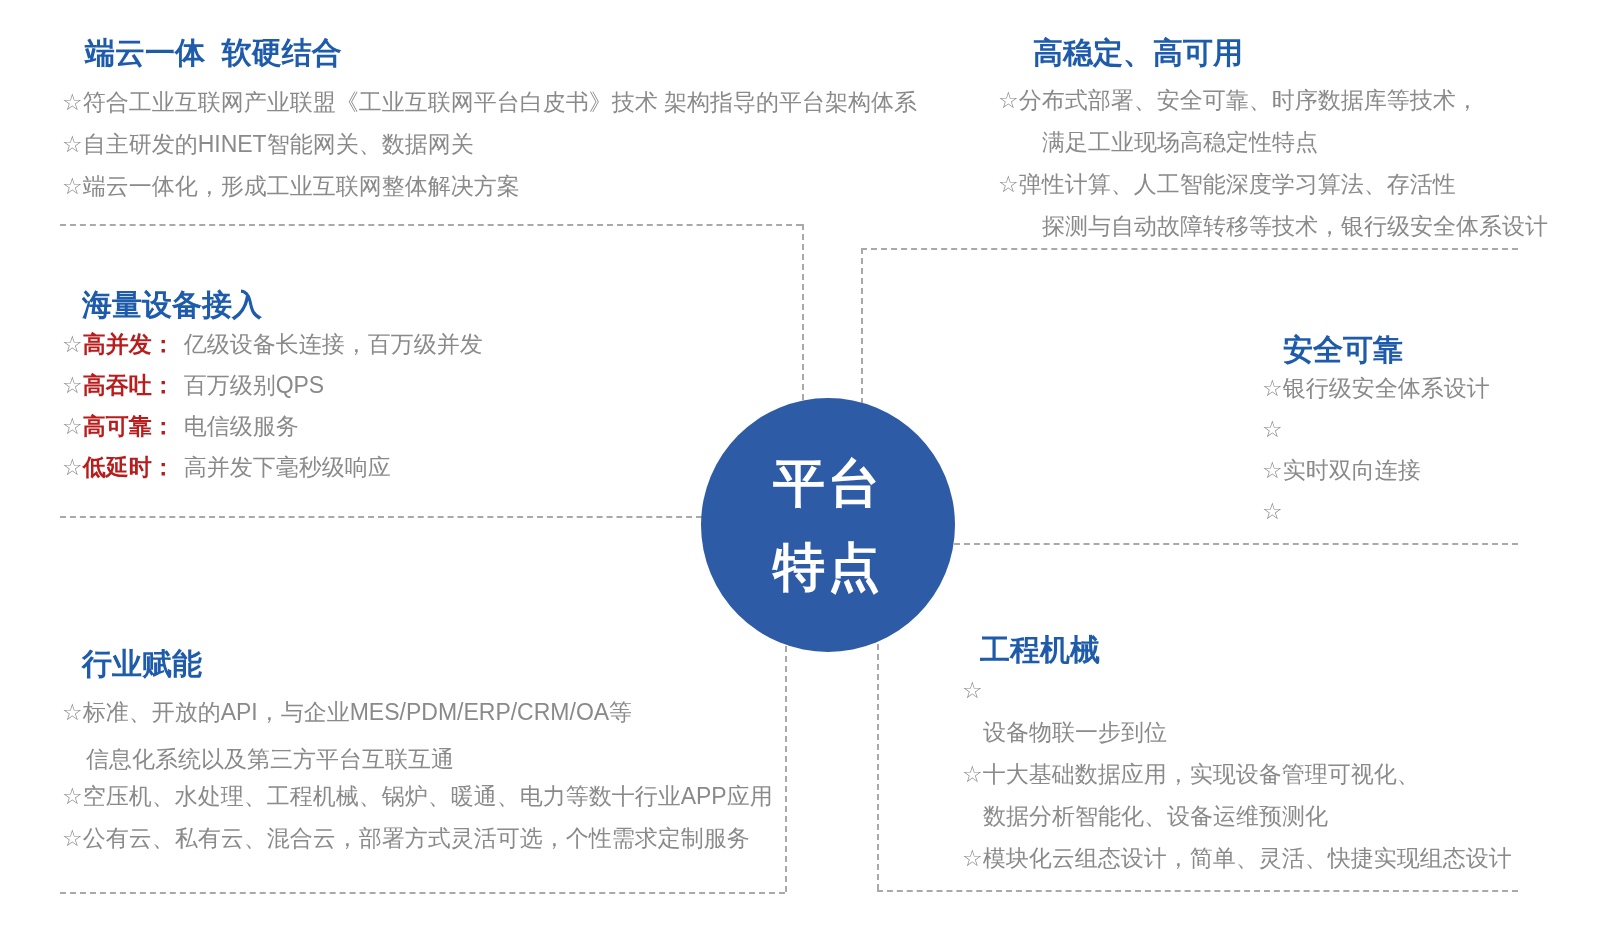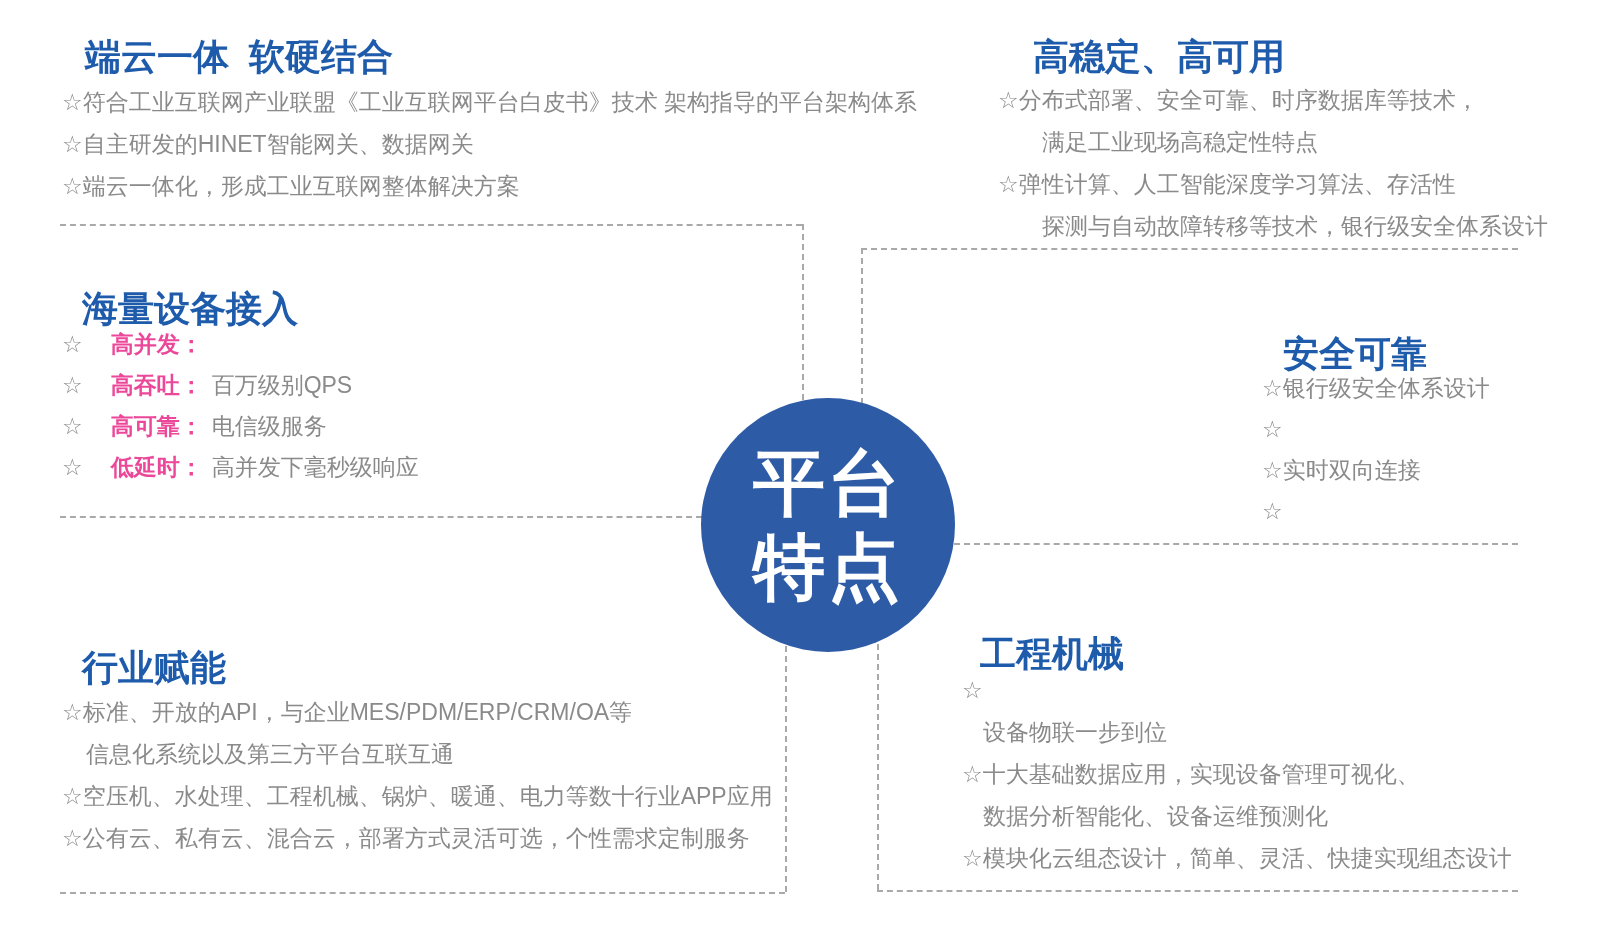--- a/index.html
+++ b/index.html
@@ -10,33 +10,33 @@
   
   .dash{position:absolute;z-index:1;}
   .dash.h{border-top:2px dashed #a9a9a9;height:0;}
   .dash.v{border-left:2px dashed #a9a9a9;width:0;}
   
   .badge{
     position:absolute;left:701px;top:398px;width:254px;height:254px;border-radius:50%;
     background:#2d5ba6;z-index:5;display:flex;flex-direction:column;align-items:center;justify-content:center;
   }
   .badge-line{
-    color:#ffffff;font-size:72px;font-weight:bold;line-height:84px;letter-spacing:3px;text-align:center;
+    color:#ffffff;font-size:52px;font-weight:bold;line-height:84px;letter-spacing:3px;text-align:center;
   }
   
   .sec-title{
-    position:absolute;z-index:3;color:#1e5bab;font-weight:bold;font-size:36px;white-space:pre;
+    position:absolute;z-index:3;color:#1e5bab;font-weight:bold;font-size:30px;white-space:pre;
   }
   
   .items{position:absolute;z-index:3;color:#8a8a8a;font-size:23px;}
   .line{display:flex;align-items:center;height:42px;white-space:pre;}
   .lh41 .line{height:41px;}
   .star{display:inline-block;}
-  .lbl{color:#ec4899;font-weight:bold;margin-right:9px;margin-left:28px;}
-  .wrap24{padding-left:24px;}
+  .lbl{color:#b91c1c;font-weight:bold;margin-right:9px;}
+  .wrap24{padding-left:24px;align-items:flex-end;}
   .wrap44{padding-left:44px;}
   .wrap21{padding-left:21px;}
 </style>
 </head>
 <body>
 
 <div class="canvas">
 
   <div class="dash h" style="left:60px;top:224px;width:742px;"></div>
   <div class="dash v" style="left:802px;top:224px;height:176px;"></div>
@@ -64,21 +64,21 @@
   <div class="sec-title" style="left:1033px;top:33px;">高稳定、高可用</div>
   <div class="items" style="left:998px;top:79px;">
     <div class="line"><span class="star">☆</span><span>分布式部署、安全可靠、时序数据库等技术，</span></div>
     <div class="line wrap44"><span>满足工业现场高稳定性特点</span></div>
     <div class="line"><span class="star">☆</span><span>弹性计算、人工智能深度学习算法、存活性</span></div>
     <div class="line wrap44"><span>探测与自动故障转移等技术，银行级安全体系设计</span></div>
   </div>
 
   <div class="sec-title" style="left:82px;top:285px;">海量设备接入</div>
   <div class="items lh41" style="left:62px;top:324px;">
-    <div class="line"><span class="star">☆</span><span class="lbl">高并发：</span></div>
+    <div class="line"><span class="star">☆</span><span class="lbl">高并发：</span><span>亿级设备长连接，百万级并发</span></div>
     <div class="line"><span class="star">☆</span><span class="lbl">高吞吐：</span><span>百万级别QPS</span></div>
     <div class="line"><span class="star">☆</span><span class="lbl">高可靠：</span><span>电信级服务</span></div>
     <div class="line"><span class="star">☆</span><span class="lbl">低延时：</span><span>高并发下毫秒级响应</span></div>
   </div>
 
   <div class="sec-title" style="left:1283px;top:330px;">安全可靠</div>
   <div class="items lh41" style="left:1262px;top:368px;">
     <div class="line"><span class="star">☆</span><span>银行级安全体系设计</span></div>
     <div class="line"><span class="star">☆</span></div>
     <div class="line"><span class="star">☆</span><span>实时双向连接</span></div>

